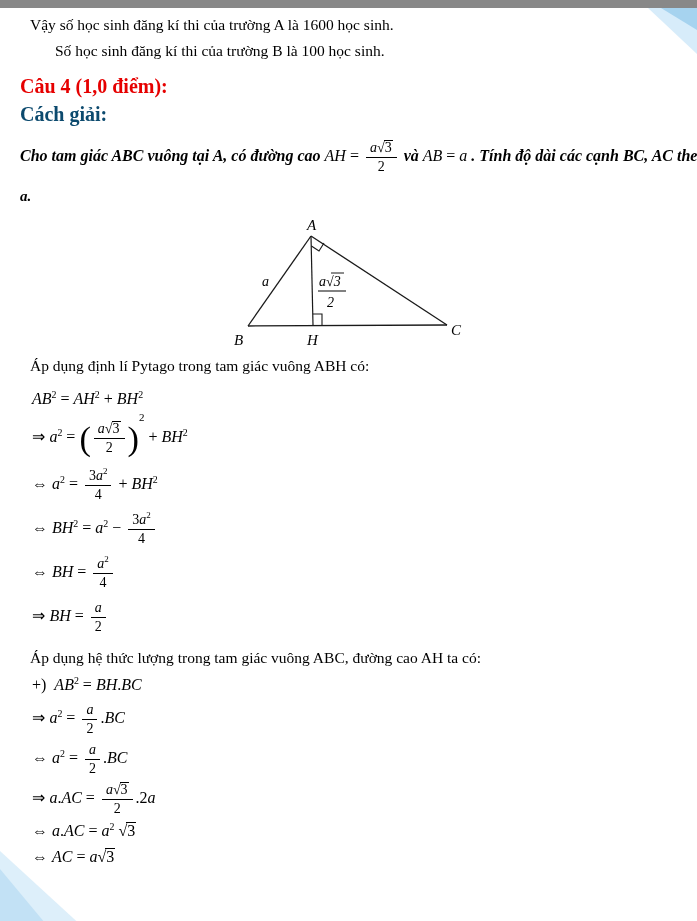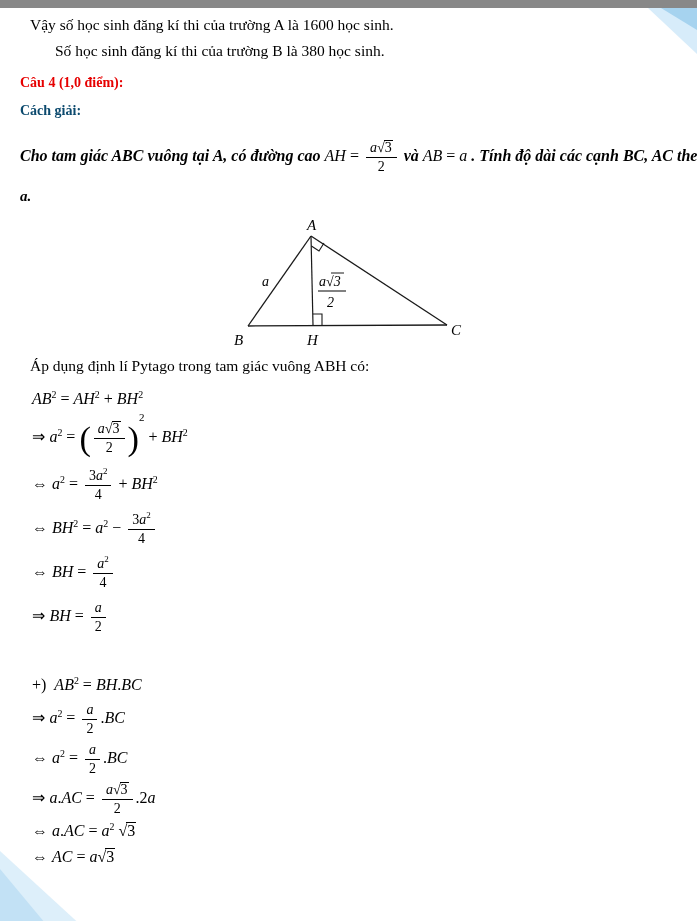--- a/index.html
+++ b/index.html
@@ -3,21 +3,21 @@
 <meta charset="utf-8">
 <style>
   html,body{margin:0;padding:0;background:#888;}
   .page{
     position:relative; width:697px; height:921px; background:#ffffff;
     overflow:hidden; font-family:"Liberation Serif", serif; color:#000;
     margin:8px auto;
   }
   .abs{position:absolute;}
   .t-line{font-size:15.5px; white-space:nowrap;}
-  .head{font-size:14px; font-weight:bold; white-space:nowrap;}
+  .head{font-size:20px; font-weight:bold; white-space:nowrap;}
   .problem-line{font-size:15px; font-weight:bold; font-style:italic; white-space:nowrap;}
   .problem-line .m-i, .problem-line .m-t, .problem-line .frac{font-weight:normal;}
   
   .math-line{white-space:nowrap; font-size:16px;}
   .mrow{display:inline;}
   .m-t{font-style:normal;}
   .m-i{font-style:italic;}
   .m-b{font-weight:bold; font-style:italic;}
   sup.m-s{font-size:62%; line-height:0;}
   .frac{display:inline-block; text-align:center; vertical-align:middle; margin:0 3px; line-height:1.15;}
@@ -46,21 +46,21 @@
 <div class="page">
 
   <svg class="abs" style="left:0;top:0;width:697px;height:921px;pointer-events:none;" viewBox="0 0 697 921">
     <polygon points="648,0 697,0 697,46" fill="#d7ecfa"></polygon>
     <polygon points="661,0 697,0 697,22" fill="#a6d3ef"></polygon>
     <polygon points="0,843 85,921 0,921" fill="#ddeffa"></polygon>
     <polygon points="0,861 50,921 0,921" fill="#c2e1f5"></polygon>
   </svg>
 
   <div class="abs t-line" style="left:30px;top:8px;">Vậy số học sinh đăng kí thi của trường A là 1600 học sinh.</div>
-  <div class="abs t-line" style="left:55px;top:34px;">Số học sinh đăng kí thi của trường B là 380 học sinh.</div>
+  <div class="abs t-line" style="left:55px;top:34px;">Số học sinh đăng kí thi của trường B là 100 học sinh.</div>
 
   <div class="abs head" style="left:20px;top:67px;color:#e60000;">Câu 4 (1,0 điểm):</div>
   <div class="abs head" style="left:20px;top:95px;color:#0c4a6e;">Cách giải:</div>
 
   <div class="abs problem-line math-line tall" style="left:20px;top:126px;height:44px;line-height:44px;"><span class="mrow"><span class="m-b">Cho tam giác ABC vuông tại A, có đường cao </span><span class="m-i">AH</span><span class="m-t"> = </span><span class="frac"><span class="num"><span class="m-i">a</span><span class="m-r"><span class="m-rad">√</span><span class="m-rbar">3</span></span></span><span class="den"><span class="m-t">2</span></span></span><span class="m-b"> và </span><span class="m-i">AB</span><span class="m-t"> = </span><span class="m-i">a</span><span class="m-b"> . Tính độ dài các cạnh BC, AC theo</span></span></div>
   <div class="abs problem-line" style="left:20px;top:180px;">a.</div>
 
   <svg class="abs diagram-svg" style="left:220px;top:206px;" width="270" height="134" viewBox="0 0 270 134">
 
     <line x1="91" y1="22" x2="28" y2="112" stroke="#1a1a1a" stroke-width="1.3"></line>
@@ -88,20 +88,21 @@
   <div class="abs t-line" style="left:30px;top:349px;text-align:right;">Áp dụng định lí Pytago trong tam giác vuông ABH có:</div>
   <div class="abs" id="mb1" style="left:32px;top:378px;">
       <div class="math-line"><span class="mrow"><span class="m-i">AB</span><sup class="m-s">2</sup><span class="m-t"> = </span><span class="m-i">AH</span><sup class="m-s">2</sup><span class="m-t"> + </span><span class="m-i">BH</span><sup class="m-s">2</sup></span></div>
       <div class="math-line xtall"><span class="mrow"><span class="m-t">⇒ </span><span class="m-i">a</span><sup class="m-s">2</sup><span class="m-t"> = </span><span class="bigp">(</span><span class="pc"><span class="frac"><span class="num"><span class="m-i">a</span><span class="m-r"><span class="m-rad">√</span><span class="m-rbar">3</span></span></span><span class="den"><span class="m-t">2</span></span></span></span><span class="bigp">)</span><sup class="p-s">2</sup><span class="m-t"> + </span><span class="m-i">BH</span><sup class="m-s">2</sup></span></div>
       <div class="math-line tall"><span class="mrow"><span class="m-t">⇔ </span><span class="m-i">a</span><sup class="m-s">2</sup><span class="m-t"> = </span><span class="frac"><span class="num"><span class="m-t">3</span><span class="m-i">a</span><sup class="m-s">2</sup></span><span class="den"><span class="m-t">4</span></span></span><span class="m-t"> + </span><span class="m-i">BH</span><sup class="m-s">2</sup></span></div>
       <div class="math-line tall"><span class="mrow"><span class="m-t">⇔ </span><span class="m-i">BH</span><sup class="m-s">2</sup><span class="m-t"> = </span><span class="m-i">a</span><sup class="m-s">2</sup><span class="m-t"> − </span><span class="frac"><span class="num"><span class="m-t">3</span><span class="m-i">a</span><sup class="m-s">2</sup></span><span class="den"><span class="m-t">4</span></span></span></span></div>
       <div class="math-line tall"><span class="mrow"><span class="m-t">⇔ </span><span class="m-i">BH</span><span class="m-t"> = </span><span class="frac"><span class="num"><span class="m-i">a</span><sup class="m-s">2</sup></span><span class="den"><span class="m-t">4</span></span></span></span></div>
       <div class="math-line tall"><span class="mrow"><span class="m-t">⇒ </span><span class="m-i">BH</span><span class="m-t"> = </span><span class="frac"><span class="num"><span class="m-i">a</span></span><span class="den"><span class="m-t">2</span></span></span></span></div>
     </div>
 
+  <div class="abs t-line" style="left:30px;top:641px;">Áp dụng hệ thức lượng trong tam giác vuông ABC, đường cao AH ta có:</div>
   <div class="abs" id="mb2" style="left:32px;top:664px;">
       <div class="math-line"><span class="mrow"><span class="m-t">+)&nbsp;&nbsp;</span><span class="m-i">AB</span><sup class="m-s">2</sup><span class="m-t"> = </span><span class="m-i">BH</span><span class="m-t">.</span><span class="m-i">BC</span></span></div>
       <div class="math-line tall"><span class="mrow"><span class="m-t">⇒ </span><span class="m-i">a</span><sup class="m-s">2</sup><span class="m-t"> = </span><span class="frac"><span class="num"><span class="m-i">a</span></span><span class="den"><span class="m-t">2</span></span></span><span class="m-t">.</span><span class="m-i">BC</span></span></div>
       <div class="math-line tall"><span class="mrow"><span class="m-t">⇔ </span><span class="m-i">a</span><sup class="m-s">2</sup><span class="m-t"> = </span><span class="frac"><span class="num"><span class="m-i">a</span></span><span class="den"><span class="m-t">2</span></span></span><span class="m-t">.</span><span class="m-i">BC</span></span></div>
       <div class="math-line tall"><span class="mrow"><span class="m-t">⇒ </span><span class="m-i">a</span><span class="m-t">.</span><span class="m-i">AC</span><span class="m-t"> = </span><span class="frac"><span class="num"><span class="m-i">a</span><span class="m-r"><span class="m-rad">√</span><span class="m-rbar">3</span></span></span><span class="den"><span class="m-t">2</span></span></span><span class="m-t">.2</span><span class="m-i">a</span></span></div>
       <div class="math-line"><span class="mrow"><span class="m-t">⇔ </span><span class="m-i">a</span><span class="m-t">.</span><span class="m-i">AC</span><span class="m-t"> = </span><span class="m-i">a</span><sup class="m-s">2</sup><span class="m-t"> </span><span class="m-r"><span class="m-rad">√</span><span class="m-rbar">3</span></span></span></div>
       <div class="math-line"><span class="mrow"><span class="m-t">⇔ </span><span class="m-i">AC</span><span class="m-t"> = </span><span class="m-i">a</span><span class="m-r"><span class="m-rad">√</span><span class="m-rbar">3</span></span></span></div>
     </div>
 
 </div>

